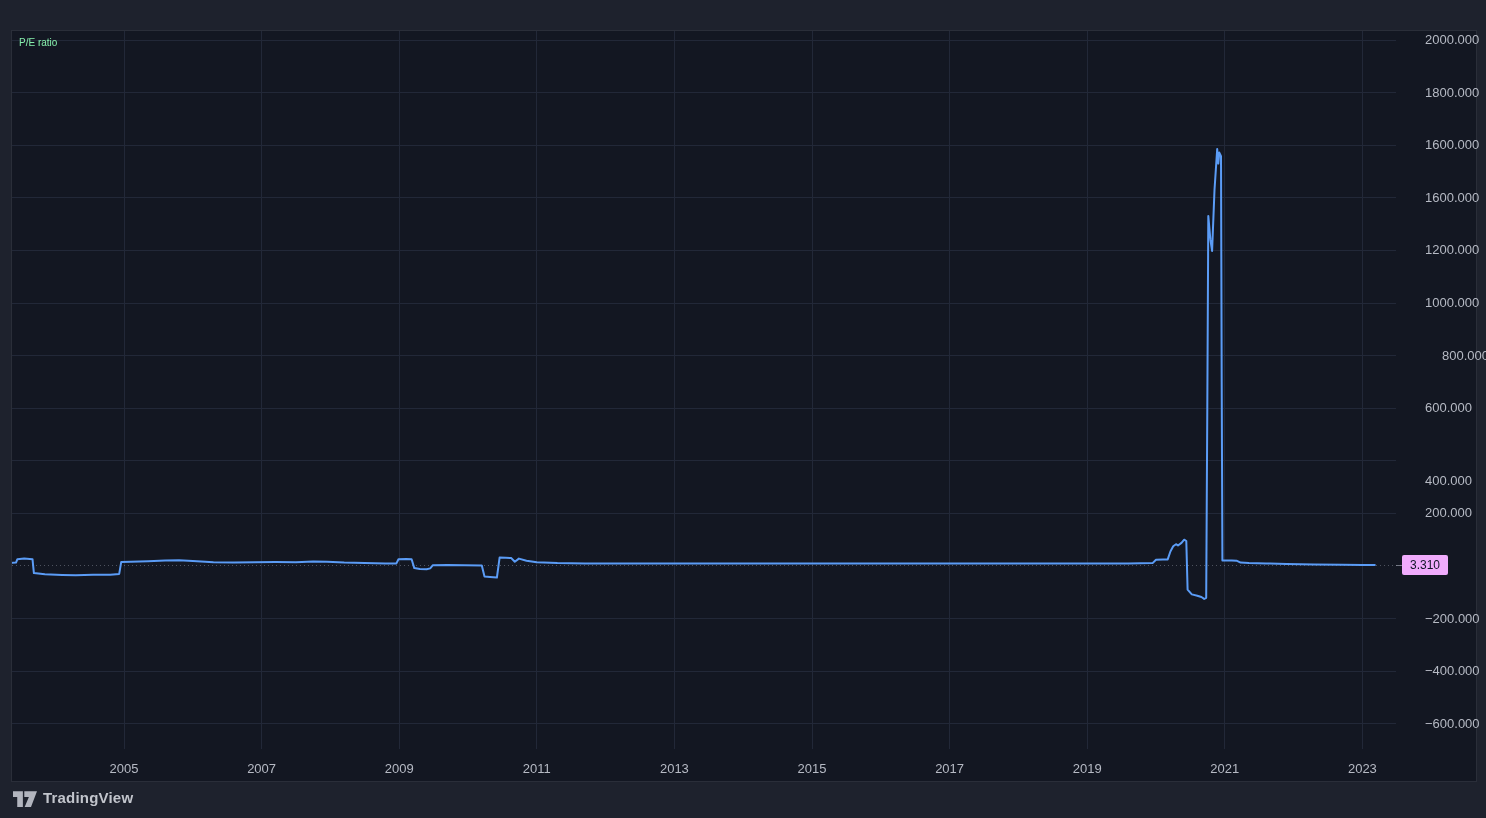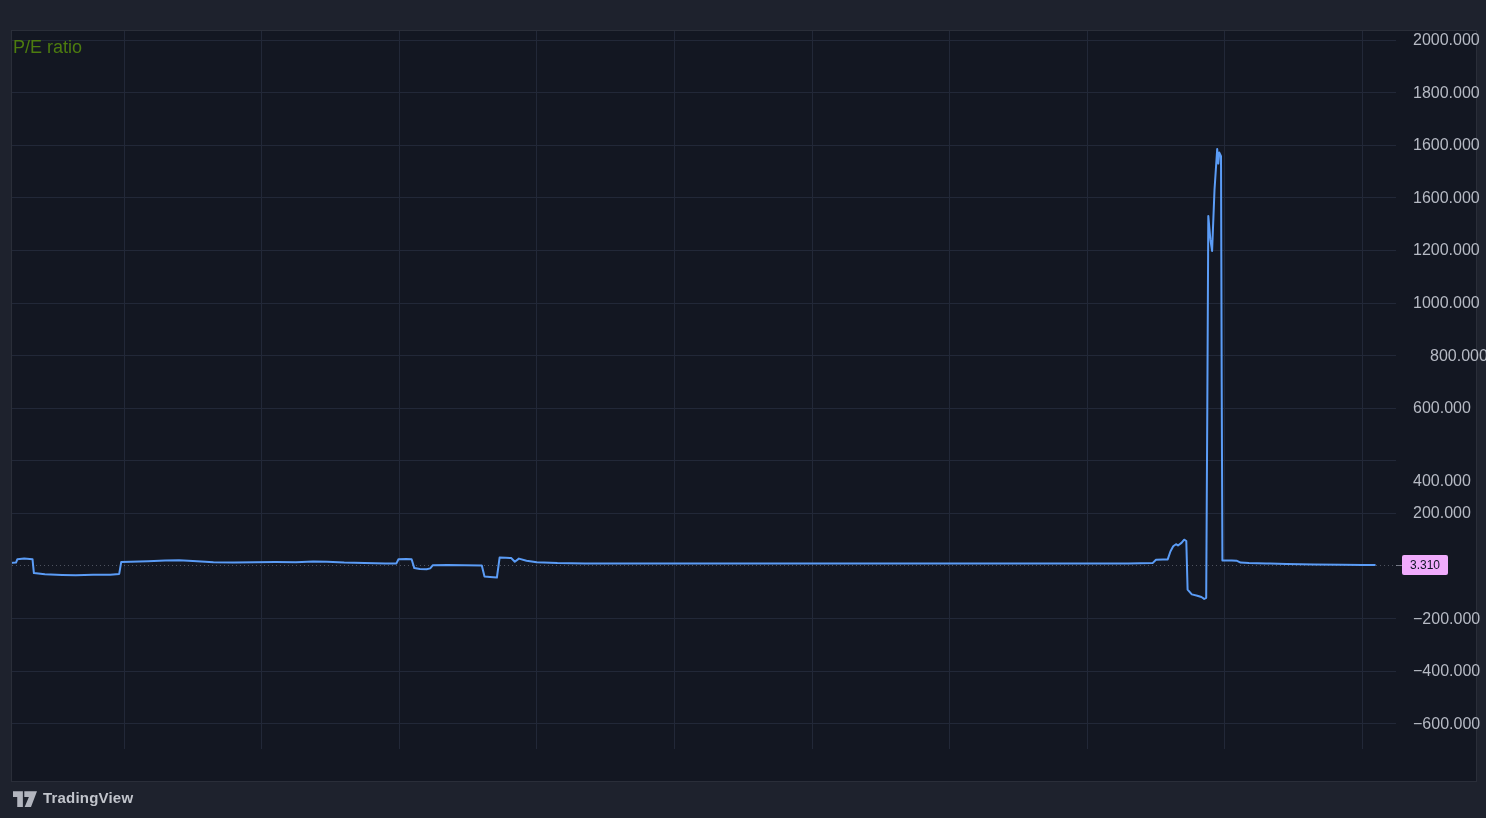--- a/index.html
+++ b/index.html
@@ -17,27 +17,27 @@
   }
   .widget{
     position:absolute;left:11px;top:30px;width:1466px;height:752px;
     background:#131722;border:1px solid #2a2e39;box-sizing:border-box;
   }
   #chart-svg{position:absolute;left:0;top:0;width:1464px;height:750px;display:block;}
   .grid{stroke:#222838;stroke-width:1;shape-rendering:crispEdges;}
   .priceline{stroke:#8a8f9c;stroke-width:1;stroke-dasharray:1 3;opacity:.5;shape-rendering:crispEdges;}
   .pricetick{stroke:#8a8f9c;stroke-width:1;opacity:.8;shape-rendering:crispEdges;}
   .pane-title{
-    position:absolute;left:1px;top:6px;
-    font-size:18px;color:#4d7c0f;white-space:nowrap;
+    position:absolute;left:7px;top:6px;
+    font-size:10px;color:#86efac;white-space:nowrap;
   }
   .price-scale{position:absolute;left:1389px;top:0;width:75px;height:718px;}
   .ytick{
-    position:absolute;left:12px;height:16px;line-height:16px;
-    font-size:16px;color:#b6bac4;white-space:nowrap;
+    position:absolute;left:24px;height:16px;line-height:16px;
+    font-size:13px;color:#b6bac4;white-space:nowrap;
   }
   .time-scale{position:absolute;left:0;top:718px;width:1389px;height:32px;}
   .xtick{
     position:absolute;top:12px;width:60px;text-align:center;
     font-size:13px;color:#b6bac4;
   }
   .price-badge{
     position:absolute;left:1390px;top:524px;width:46px;height:20px;
     background:#f0abfc;border-radius:2px;
     display:flex;align-items:center;justify-content:center;
@@ -102,20 +102,32 @@
         <div class="ytick" style="top: 211.4px;">1200.000</div>
         <div class="ytick" style="top: 264px;">1000.000</div>
         <div class="ytick" style="top: 316.6px; margin-left: 17px;">800.000</div>
         <div class="ytick" style="top: 369.2px;">600.000</div>
         <div class="ytick" style="top: 421.8px; margin-top: 20px;">400.000</div>
         <div class="ytick" style="top: 474.4px;">200.000</div>
         <div class="ytick" style="top: 579.6px;">−200.000</div>
         <div class="ytick" style="top: 632.2px;">−400.000</div>
         <div class="ytick" style="top: 684.8px;">−600.000</div>
       </div>
+    <div id="time-scale" class="time-scale">
+        <div class="xtick" style="left: 82px;">2005</div>
+        <div class="xtick" style="left: 219.6px;">2007</div>
+        <div class="xtick" style="left: 357.2px;">2009</div>
+        <div class="xtick" style="left: 494.8px;">2011</div>
+        <div class="xtick" style="left: 632.4px;">2013</div>
+        <div class="xtick" style="left: 770px;">2015</div>
+        <div class="xtick" style="left: 907.6px;">2017</div>
+        <div class="xtick" style="left: 1045.2px;">2019</div>
+        <div class="xtick" style="left: 1182.8px;">2021</div>
+        <div class="xtick" style="left: 1320.4px;">2023</div>
+      </div>
 
     <div class="price-badge">3.310</div>
   </div>
 
   <div class="footer">
     <a class="brand">
       <svg class="brand-icon" viewBox="0 0 34 28" xmlns="http://www.w3.org/2000/svg">
         <polygon points="0,6 14,6 14,28 6,28 6,14 0,14"></polygon>
         <polygon points="16,6 34,6 25.5,28 16.5,28 22.5,14 16,14"></polygon>
       </svg>

